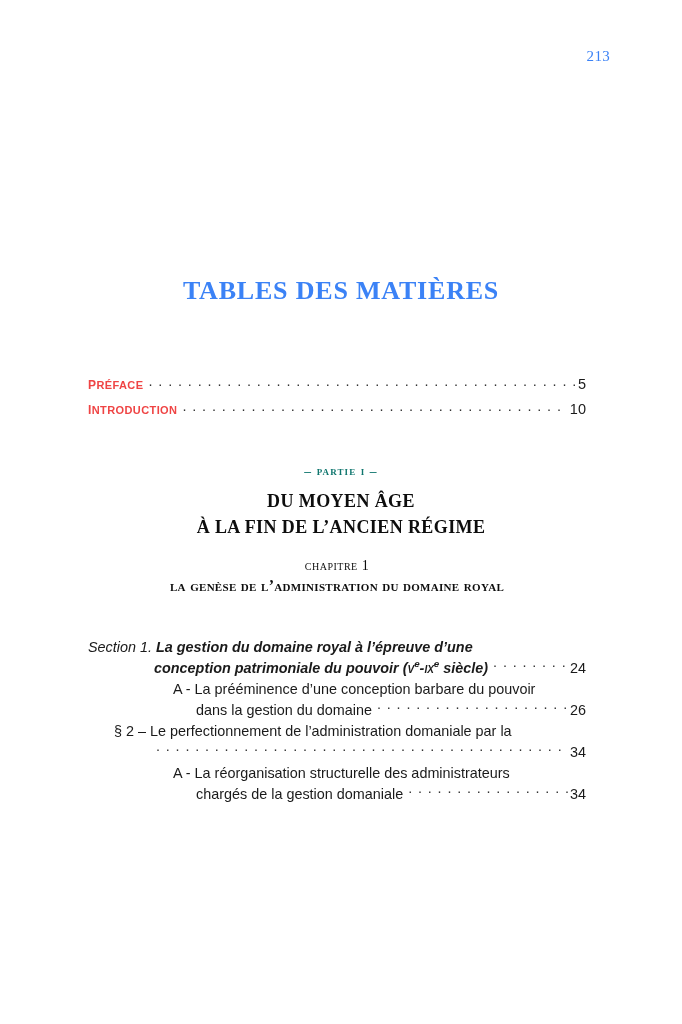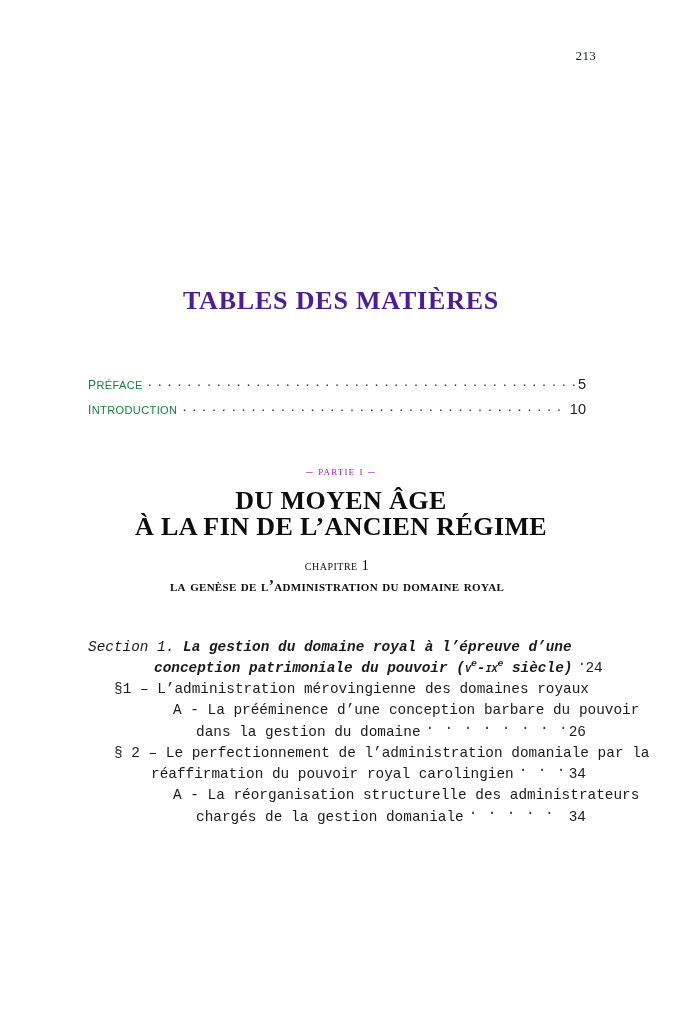--- a/index.html
+++ b/index.html
@@ -13,40 +13,39 @@
     position: relative;
     font-family: "Liberation Sans", sans-serif;
     color: #1a1a1a;
     overflow: hidden;
   }
 
   
   .folio {
     position: absolute;
     top: 48px;
-    right: 86px;
-    font-family: "Liberation Serif", serif;
-    font-size: 13px;
-    color: #0f172a;
+    right: 72px;
+    font-family: "Liberation Serif", serif;
+    font-size: 15px;
+    color: #3b82f6;
     letter-spacing: 0.3px;
   }
 
   
   .doc-title {
     position: absolute;
     top: 276px;
     left: 0;
     width: 682px;
     text-align: center;
     font-family: "Liberation Serif", serif;
     font-weight: bold;
     font-size: 26px;
     letter-spacing: 0.8px;
-    color: #4c1d95;
-    margin-top: 10px;
+    color: #3b82f6;
   }
 
   
   .front-matter {
     position: absolute;
     top: 374px;
     left: 88px;
     width: 498px;
   }
   .fm-row {
@@ -54,44 +53,46 @@
     align-items: baseline;
     height: 25px;
     font-size: 14.5px;
   }
   .fm-label {
     font-variant: small-caps;
     text-transform: lowercase;
     font-size: 15.5px;
     letter-spacing: 0.4px;
     white-space: nowrap;
-    color: #15803d;
+    color: #ef4444;
+    font-weight: bold;
   }
   .fm-label::first-letter { font-size: 17px; }
 
   
   .part-block {
     position: absolute;
     top: 463px;
     left: 0;
     width: 682px;
     text-align: center;
   }
   .part-kicker {
     font-family: "Liberation Serif", serif;
     font-variant: small-caps;
     text-transform: lowercase;
     font-size: 13.5px;
     letter-spacing: 1.1px;
-    color: #a21caf;
+    color: #0f766e;
+    font-weight: bold;
   }
   .part-title {
     font-family: "Liberation Serif", serif;
     font-weight: bold;
-    font-size: 26px;
+    font-size: 18px;
     line-height: 26px;
     letter-spacing: 0.4px;
     margin-top: 9px;
     color: #0d0d0d;
   }
 
   
   .chapter-block {
     position: absolute;
     top: 558px;
@@ -136,21 +137,21 @@
     line-height: 0;
   }
 
   
   .toc {
     position: absolute;
     top: 637px;
     left: 88px;
     width: 498px;
   }
-  .toc-entry { margin-bottom: 0px; font-family: Liberation Mono, monospace; }
+  .toc-entry { margin-bottom: 0px; }
   .toc-line {
     display: flex;
     align-items: baseline;
     font-size: 14.4px;
     line-height: 21px;
     white-space: nowrap;
   }
   .toc-text { white-space: nowrap; }
 
   
@@ -245,24 +246,20 @@
       <span class="nodots"></span>
     </div>
     <div class="toc-line lvl-section-2">
       <span class="sec-title toc-text"><span>conception patrimoniale du pouvoir (</span><span class="smallroman">V</span><sup>e</sup><span>-</span><span class="smallroman">ix</span><sup>e</sup><span> siècle)</span></span>
       <span class="leader"></span>
       <span class="page-num">24</span>
     </div>
   </div>
 
   <div class="toc-entry">
-    <div class="toc-line lvl-para-1">
-      <span class="toc-text">§1 – L’administration mérovingienne des domaines royaux</span>
-      <span class="nodots"></span>
-    </div>
   </div>
 
   <div class="toc-entry">
     <div class="toc-line lvl-sub-1">
       <span class="toc-text">A - La prééminence d’une conception barbare du pouvoir</span>
       <span class="nodots"></span>
     </div>
     <div class="toc-line lvl-sub-2">
       <span class="toc-text">dans la gestion du domaine</span>
       <span class="leader"></span>
@@ -270,21 +267,20 @@
     </div>
   </div>
 
 
   <div class="toc-entry">
     <div class="toc-line lvl-para-1">
       <span class="toc-text">§ 2 – Le perfectionnement de l’administration domaniale par la</span>
       <span class="nodots"></span>
     </div>
     <div class="toc-line lvl-para-2">
-      <span class="toc-text">réaffirmation du pouvoir royal carolingien</span>
       <span class="leader"></span>
       <span class="page-num">34</span>
     </div>
   </div>
 
   <div class="toc-entry">
     <div class="toc-line lvl-sub-1">
       <span class="toc-text">A - La réorganisation structurelle des administrateurs</span>
       <span class="nodots"></span>
     </div>

